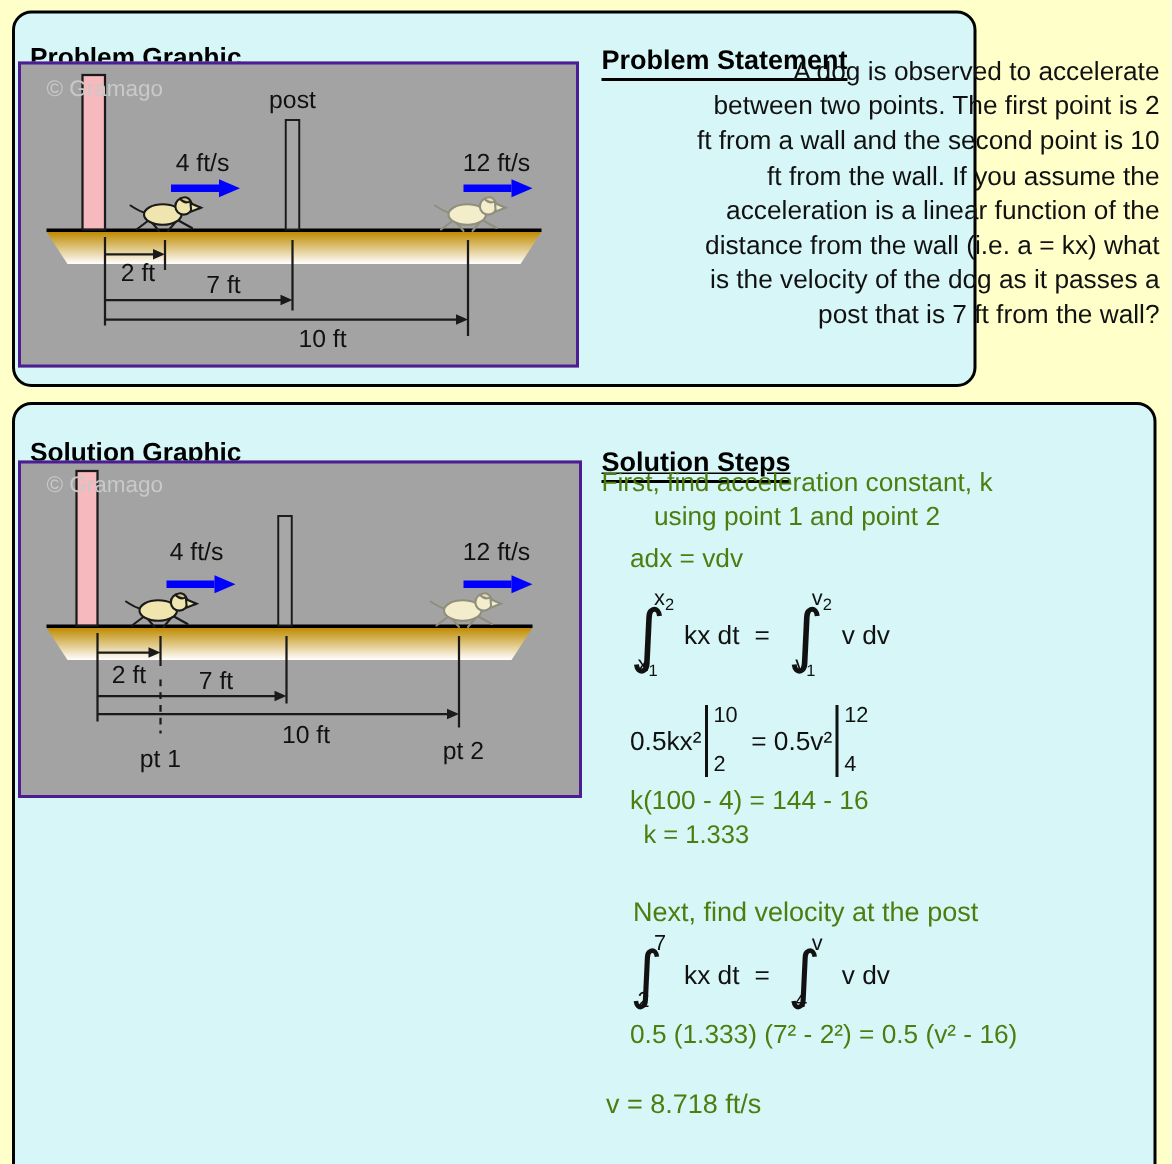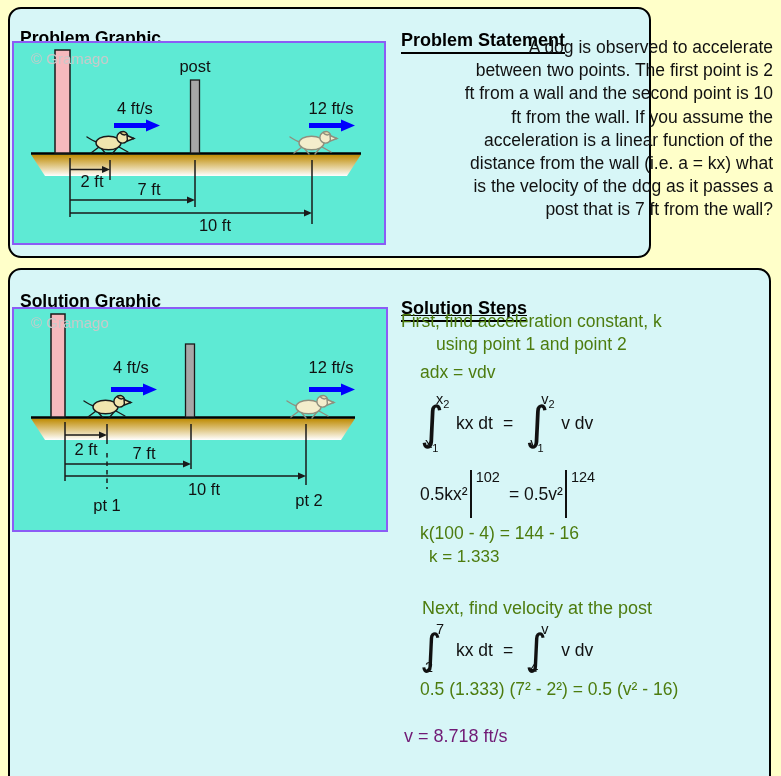--- a/index.html
+++ b/index.html
@@ -3,33 +3,33 @@
 <meta charset="utf-8">
 <style>
   html,body{margin:0;padding:0;}
   body{font-family:"Liberation Sans","DejaVu Sans",sans-serif;}
   .page{position:relative;width:781px;height:776px;background:#FFFFC9;overflow:hidden;}
   .panel{position:absolute;left:8px;background:#D7F6F7;border:2px solid #000;border-radius:13px;box-sizing:border-box;}
   .panel.top{top:7px;width:643px;height:251px;}
   .panel.bottom{top:268px;width:763px;height:566px;}
   .gtitle{position:absolute;font-size:17.5px;font-weight:bold;color:#000;white-space:nowrap;}
   .utitle{position:absolute;font-size:18px;font-weight:bold;color:#000;border-bottom:2px solid #000;padding-bottom:1px;white-space:nowrap;}
-  .gbox{position:absolute;background:#5eead4;border:2px solid #8b5cf6;box-sizing:border-box;}
+  .gbox{position:absolute;background:#a3a3a3;border:2px solid #4c1d95;box-sizing:border-box;}
   .stmt{position:absolute;font-size:17.5px;line-height:23.2px;color:#111;white-space:pre-line;width:372px;}
   .line{position:absolute;font-size:17px;color:#4d7c0f;white-space:nowrap;text-align:center;}
   .math-row{position:absolute;display:flex;align-items:center;color:#111;font-size:17.5px;white-space:nowrap;}
   .integral{position:relative;width:42px;height:60px;flex:none;}
   .int-glyph{position:absolute;left:2px;top:50%;transform:translateY(-50%);font-size:46px;line-height:1;font-family:"DejaVu Sans",sans-serif;font-weight:400;}
   .int-up{position:absolute;left:18px;top:-1px;font-size:14.5px;line-height:1;}
   .int-dn{position:absolute;left:7px;bottom:-1px;font-size:14.5px;line-height:1;}
   .int-up sub,.int-dn sub{font-size:11px;}
   .int-body{margin-left:-4px;}
   .eqsign{margin:0 10px;}
-  .evalbar{display:flex;justify-content:space-between;height:48px;border-left:2px solid #111;padding-left:4px;font-size:14.5px;line-height:1.05;margin-left:2px;margin-right:9px;box-sizing:border-box;}
-  .answer{position:absolute;font-size:18px;color:#701a75;white-space:nowrap;}
+  .evalbar{display:flex;flex-direction:column;justify-content:space-between;height:48px;border-left:2px solid #111;padding-left:4px;font-size:14.5px;line-height:1.05;margin-left:2px;margin-right:9px;box-sizing:border-box;}
+  .answer{position:absolute;font-size:18px;color:#4d7c0f;white-space:nowrap;}
   svg text{font-family:"Liberation Sans","DejaVu Sans",sans-serif;}
   .wmark{font-size:15px;fill:#C9C9C9;}
   .glabel{font-size:16.5px;fill:#111;}
 </style>
 </head>
 <body>
 
 <div class="page">
 
   <section class="panel top">

